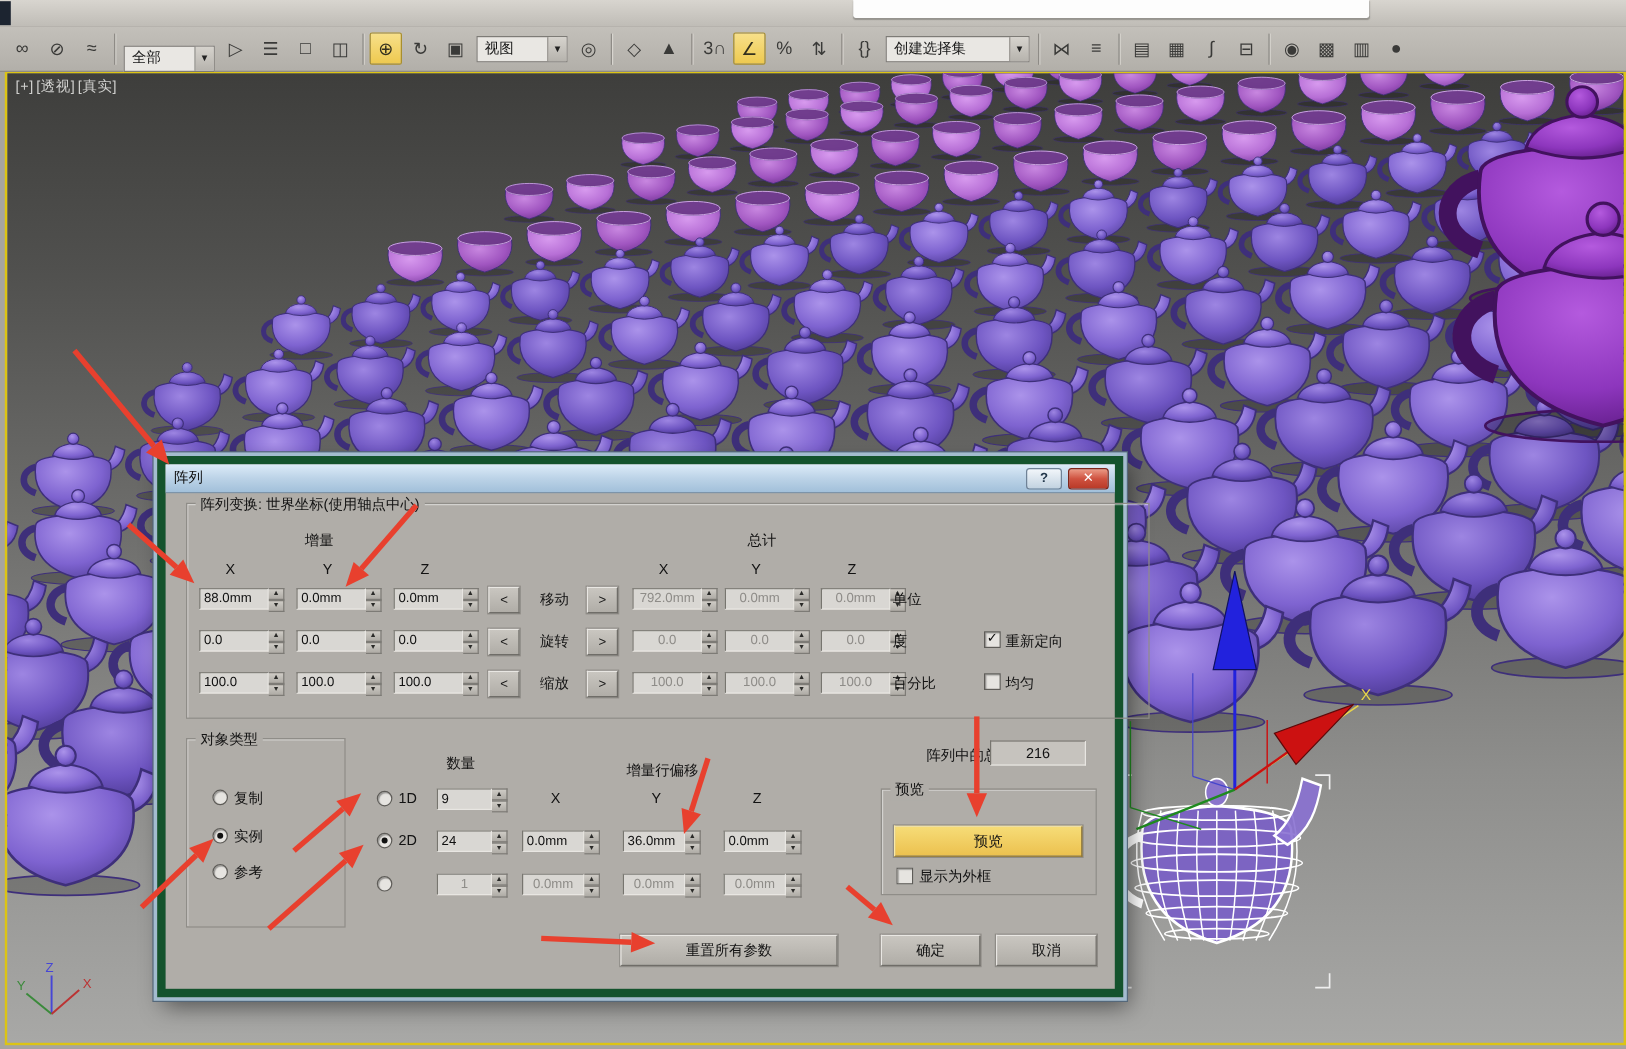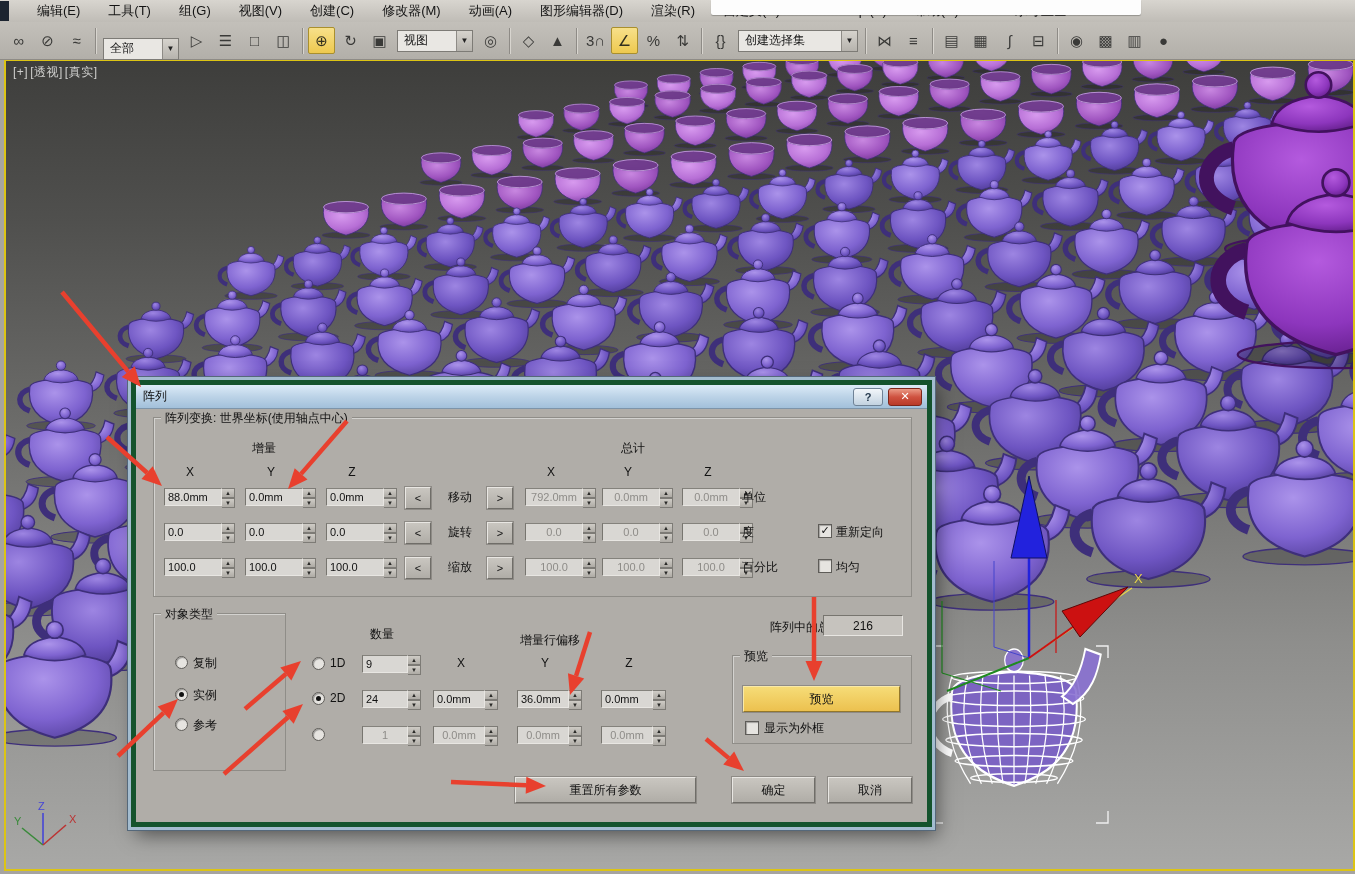--- a/index.html
+++ b/index.html
@@ -29,21 +29,21 @@
     border-left:1px solid #8e8b86;font-size:8px;display:flex;align-items:center;justify-content:center;color:#222;}
   
   .viewport{position:absolute;left:4px;top:59px;width:1347px;height:808px;
     border:2px solid #dcc414;background:linear-gradient(#3e3e3c 0%,#50504e 20%,#6c6c6a 45%,#8e8e8c 72%,#a8a8a6 100%);
     overflow:hidden;z-index:1;}
   .vp-label{position:absolute;left:7px;top:3px;font-size:12px;color:#cfcfcd;z-index:3;letter-spacing:.5px;}
   .vp-label span{margin-right:2px;cursor:default;}
   #scene{position:absolute;left:0;top:0;z-index:1;}
   
   .dialog{position:absolute;left:131px;top:380px;width:791px;height:437px;background:#b0ada8;
-    border:5px solid #14532d;box-shadow:0 0 0 3px #a3bccf,0 0 0 4px #55687a,5px 8px 18px rgba(0,0,0,.5);
+    border:7px solid #14532d;box-shadow:0 0 0 3px #a3bccf,0 0 0 4px #55687a,5px 8px 18px rgba(0,0,0,.5);
     z-index:10;font-size:12px;color:#121212;}
   .titlebar{position:absolute;left:0;top:0;right:0;height:23px;
     background:linear-gradient(#dcebf8,#bcd3e7 50%,#a2c0da);border-bottom:1px solid #7d94a9;
     display:flex;align-items:center;}
   .titlebar .t{padding-left:7px;font-size:12px;color:#101010;flex:1;}
   .tb-btn{width:28px;height:16px;margin-right:5px;border-radius:3px;font-size:11px;font-weight:bold;
     display:flex;align-items:center;justify-content:center;border:1px solid #6f8296;
     background:linear-gradient(#f2f6fa,#c2d2e0);color:#24384c;cursor:default;}
   .tb-btn.close{background:linear-gradient(#eb9a86,#cf5240 50%,#b93a28);border-color:#7e261a;color:#fff;width:32px;}
   .grp{position:absolute;border:1px solid #8f8d88;box-shadow:1px 1px 0 rgba(255,255,255,.45) inset;}
@@ -68,35 +68,20 @@
   .radio.sel::after{content:"";position:absolute;left:3px;top:3px;width:5px;height:5px;border-radius:50%;background:#111;}
   .cbx{position:absolute;width:12px;height:12px;background:#e6e4e0;border:1px solid #5e5c58;
     box-shadow:inset 1px 1px 1px rgba(0,0,0,.3);font-size:11px;line-height:11px;text-align:center;color:#0a0a0a;font-weight:bold;}
   #arrow-layer{position:absolute;left:0;top:0;z-index:50;pointer-events:none;}
 </style>
 </head>
 <body>
 
 <div class="menubar">
   <div class="appicon"></div>
-  <div id="menu-items" style="display:flex;">
-      <div class="menu-item">编辑(E)</div>
-      <div class="menu-item">工具(T)</div>
-      <div class="menu-item">组(G)</div>
-      <div class="menu-item">视图(V)</div>
-      <div class="menu-item">创建(C)</div>
-      <div class="menu-item">修改器(M)</div>
-      <div class="menu-item">动画(A)</div>
-      <div class="menu-item">图形编辑器(D)</div>
-      <div class="menu-item">渲染(R)</div>
-      <div class="menu-item">自定义(U)</div>
-      <div class="menu-item">MAXScript(X)</div>
-      <div class="menu-item">帮助(H)</div>
-      <div class="menu-item">Max 杀毒卫士</div>
-    </div>
 </div>
 <div class="white-overlay"></div>
 
 <div class="toolbar">
   <div id="toolbar-items" style="display:flex;align-items:center;">
       <div class="tb-icon">∞</div>
       <div class="tb-icon">⊘</div>
       <div class="tb-icon">≈</div>
       <div class="tb-sep"></div>
       <div class="tb-drop" style="width: 74px; margin-top: 16px;">
@@ -832,21 +817,21 @@
   </div>
 </div>
 
 <div class="dialog">
   <div class="titlebar">
     <span class="t">阵列</span>
     <span class="tb-btn">?</span>
     <span class="tb-btn close">✕</span>
   </div>
 
-  <div class="grp" style="left:17px;top:32px;width:757px;height:178px;">
+  <div class="grp" style="left:17px;top:32px;width:757px;height:178px;padding-left:44px;">
     <span class="legend">阵列变换: 世界坐标(使用轴点中心)</span>
   </div>
   <div class="lab c" style="left:128px;top:55px;">增量</div>
   <div class="lab c" style="left:497px;top:55px;">总计</div>
   <div id="xform-rows"></div>
 
   <div class="grp" style="left:17px;top:228px;width:131px;height:156px;">
     <span class="legend">对象类型</span>
   </div>
   <div id="objtype-rows"></div>

